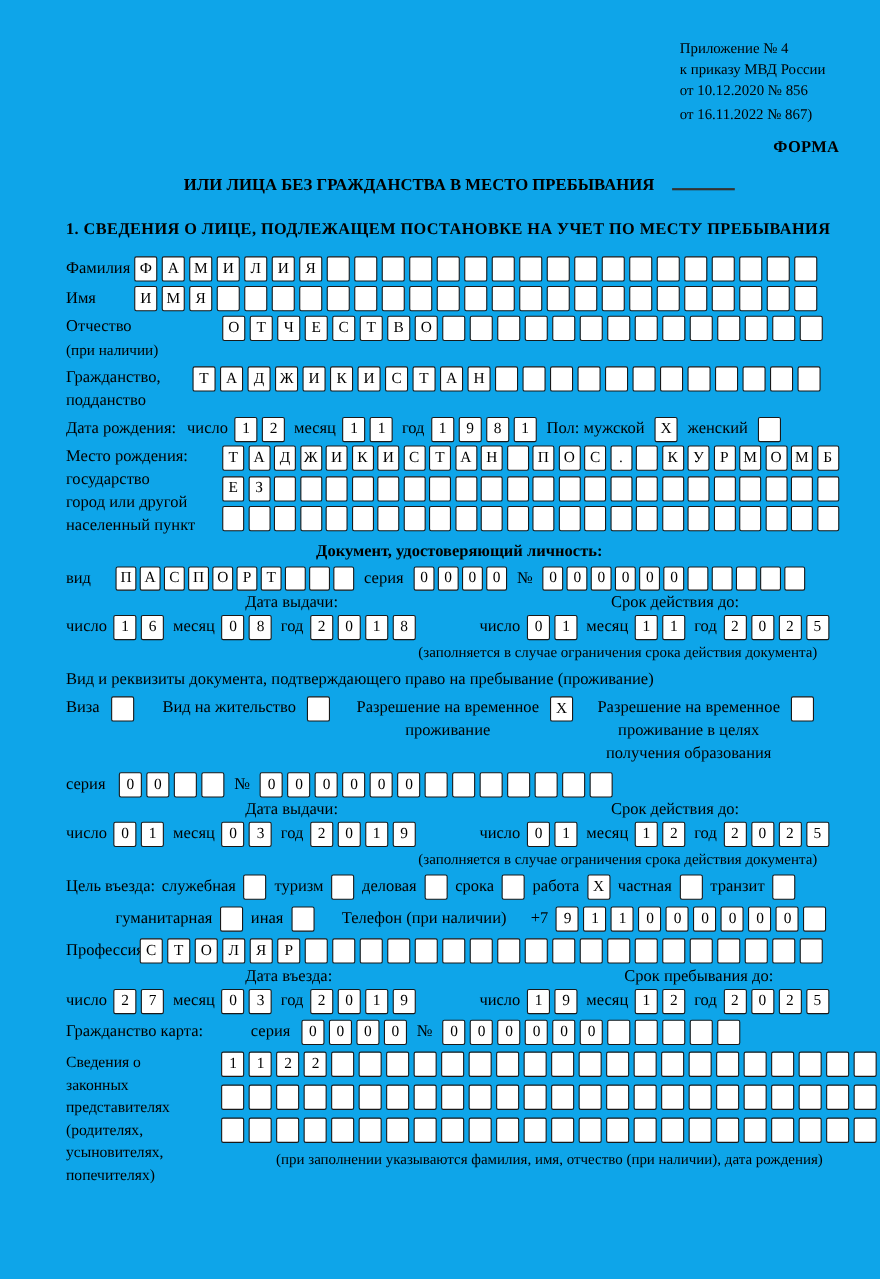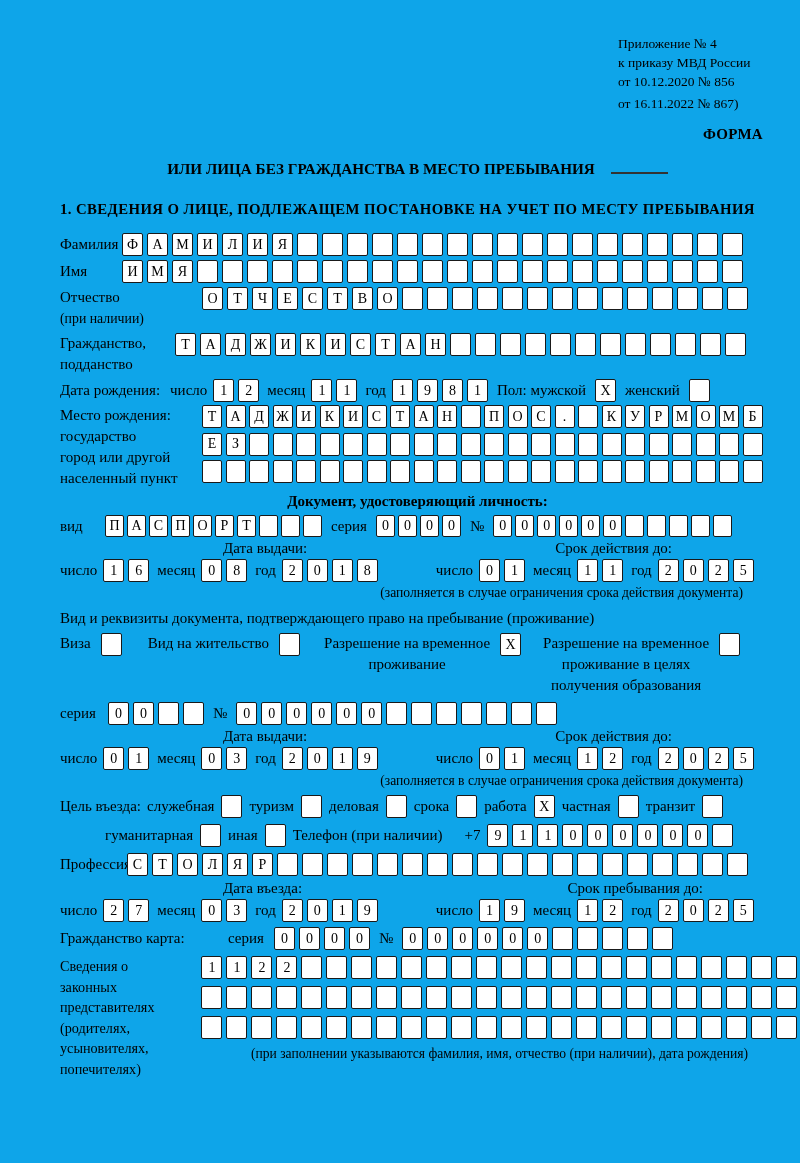--- a/index.html
+++ b/index.html
@@ -569,21 +569,21 @@
 
     <div class="phone-row">
       <span>гуманитарная</span>
       <span class="cells">
           <span class="cell"></span>
         </span>
       <span>иная</span>
       <span class="cells">
           <span class="cell"></span>
         </span>
-      <span style="text-align:center;">Телефон (при наличии)</span>
+      <span style="margin-left:18px;text-align:center;">Телефон (при наличии)</span>
       <span style="margin-left:22px;">+7</span>
       <span class="cells">
           <span class="cell">9</span>
           <span class="cell">1</span>
           <span class="cell">1</span>
           <span class="cell">0</span>
           <span class="cell">0</span>
           <span class="cell">0</span>
           <span class="cell">0</span>
           <span class="cell">0</span>

